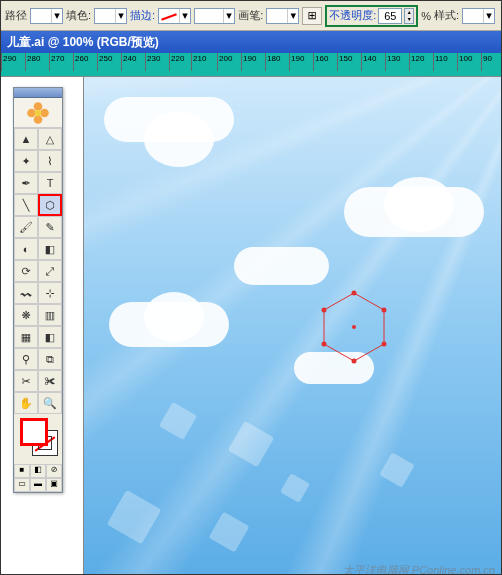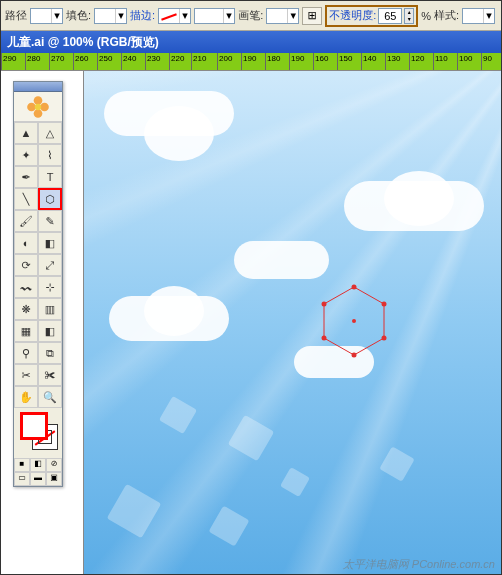--- a/index.html
+++ b/index.html
@@ -9,29 +9,29 @@
   .options-bar { height: 30px; background: #ece9d8; border-bottom: 1px solid #aca899; display: flex; align-items: center; padding: 0 4px; gap: 3px; }
   .options-bar .lbl { color: #333; white-space: nowrap; }
   .swatch-wrap { display: flex; border: 1px solid #7f9db9; background: #fff; }
   .swatch-wrap .sw { width: 20px; height: 14px; }
   .swatch-wrap .dd { width: 11px; display: flex; align-items: center; justify-content: center; border-left: 1px solid #ccc; }
   .none-stroke { position: relative; }
   .none-stroke::after { content: ""; position: absolute; left: 2px; right: 2px; top: 50%; height: 2px; background: red; transform: rotate(-20deg); }
   .num-input { width: 24px; height: 16px; border: 1px solid #7f9db9; background: #fff; text-align: center; font-size: 11px; }
   .spin { width: 10px; height: 16px; border: 1px solid #7f9db9; background: #e8e8e8; display: flex; flex-direction: column; }
   .spin div { flex: 1; font-size: 6px; text-align: center; line-height: 6px; }
-  .highlight-red { border: 2px solid #a16207; padding: 1px 2px; display: flex; align-items: center; gap: 2px; }
+  .highlight-red { border: 2px solid #15803d; padding: 1px 2px; display: flex; align-items: center; gap: 2px; }
   .highlight-red .lbl { color: #1a4bcc; }
   .icon-btn { width: 20px; height: 18px; border: 1px solid #aca899; background: #f5f3e9; display: flex; align-items: center; justify-content: center; }
   
   
   .title-bar { height: 22px; background: linear-gradient(#3b6ed5, #2355c4); color: #fff; font-size: 12px; display: flex; align-items: center; padding-left: 6px; font-weight: bold; }
   
   
-  .ruler-h { height: 18px; background: #84cc16; border-bottom: 1px solid #888; position: relative; overflow: hidden; font-size: 8px; }
+  .ruler-h { height: 24px; background: #14b8a6; border-bottom: 1px solid #888; position: relative; overflow: hidden; font-size: 8px; }
   .ruler-h .tick { position: absolute; top: 0; height: 18px; border-left: 1px solid #666; }
   .ruler-h .tick span { position: absolute; top: 1px; left: 1px; font-size: 8px; }
   
   .workspace { position: relative; height: 505px; background: #fff; }
   
   
   .tool-panel { position: absolute; left: 12px; top: 10px; width: 50px; background: #ece9d8; border: 1px solid #7b8a99; box-shadow: 1px 1px 3px rgba(0,0,0,0.3); }
   .tool-header { height: 10px; background: linear-gradient(#9db7e0, #6e8fcb); border-bottom: 1px solid #5a7090; }
   .tool-logo { height: 30px; display: flex; align-items: center; justify-content: center; background: #f5f3e9; border-bottom: 1px solid #ccc; }
   .tool-grid { display: grid; grid-template-columns: 1fr 1fr; }

